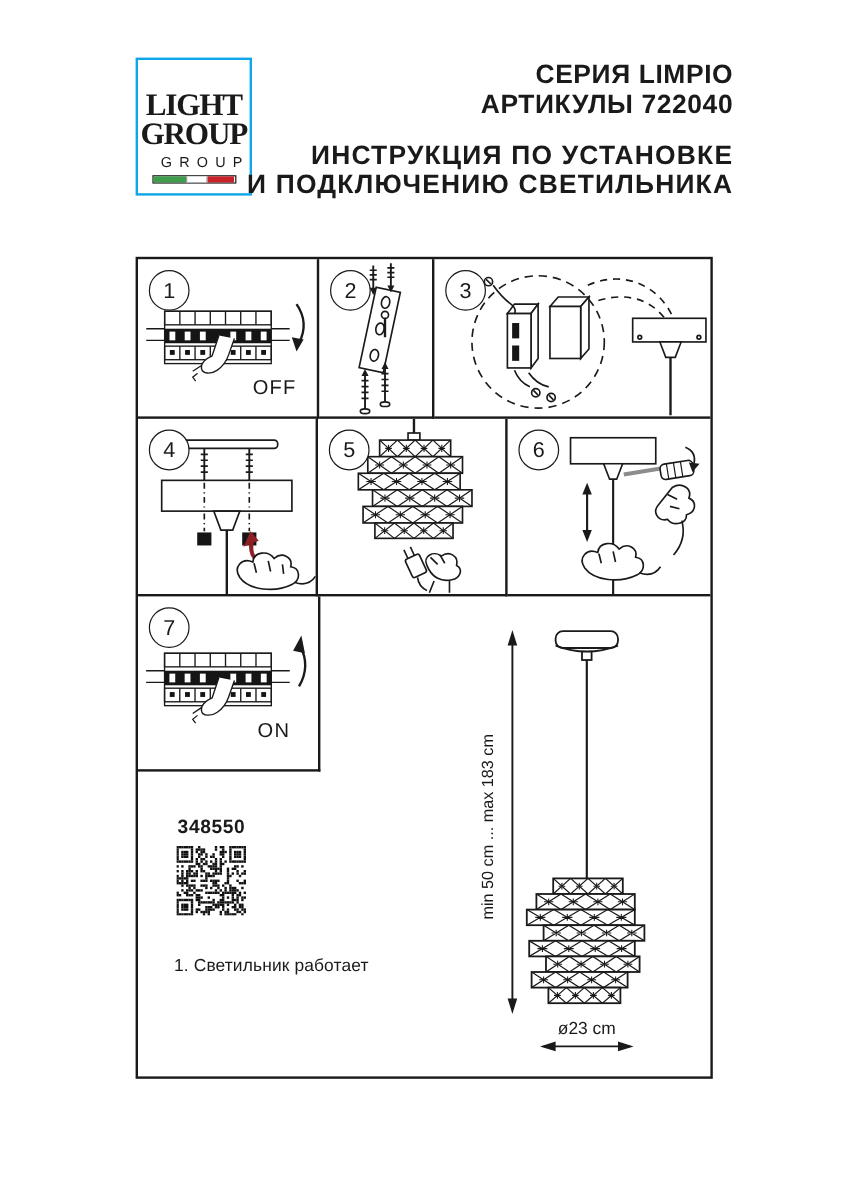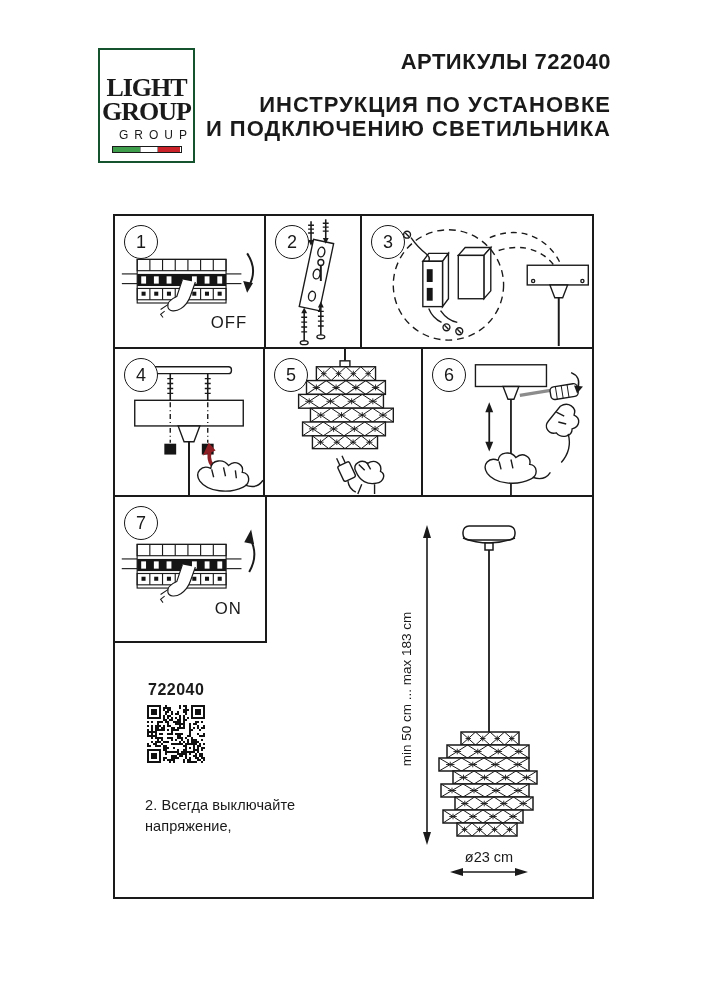--- a/index.html
+++ b/index.html
@@ -1,20 +1,20 @@
 <!DOCTYPE html>
 <html><head>
 <meta charset="utf-8">
 <style>
   html,body{margin:0;padding:0;background:#fff;}
   body{width:707px;height:1000px;font-family:"Liberation Sans",sans-serif;color:#1a1a1a;}
   .page{position:relative;width:707px;height:1000px;background:#fff;overflow:hidden;}
 
   
-  .logo-box{position:absolute;left:98px;top:48px;width:93px;height:111px;border:2px solid #14532d;text-align:center;}
+  .logo-box{position:absolute;left:113px;top:48px;width:93px;height:111px;border:2px solid #0ea5e9;text-align:center;}
   .logo-line{font-family:"Liberation Serif",serif;font-weight:bold;font-size:26px;line-height:24px;letter-spacing:-1px;}
   .logo-line.first{margin-top:26px;}
   .logo-group{font-size:12px;letter-spacing:6px;text-indent:6px;margin-top:4px;font-family:"Liberation Sans",sans-serif;text-align:right;}
   .flag{display:flex;width:70px;height:7px;margin:4px auto 0;border:1px solid #1a1a1a;box-sizing:border-box;}
   .flag .fg{flex:4.5;}
   .flag .fw{flex:2.6;background:#fff;border-left:1px solid #999;border-right:1px solid #999;}
   .flag .fr{flex:3.6;}
 
   
   .header-text{position:absolute;right:96px;top:49px;text-align:right;font-weight:bold;}
@@ -102,20 +102,21 @@
     <div class="logo-line">GROUP</div>
     <div class="logo-group">GROUP</div>
     <div class="flag">
       <span class="fg" style="background:#3f9e4c"></span>
         <span class="fw"></span>
         <span class="fr" style="background:#cb2229"></span>
     </div>
   </div>
 
   <div class="header-text">
+    <div class="hdr-line">СЕРИЯ LIMPIO</div>
     <div class="hdr-line">АРТИКУЛЫ 722040</div>
     <div class="hdr-title">
       <div class="hdr-line">ИНСТРУКЦИЯ ПО УСТАНОВКЕ</div>
       <div class="hdr-line">И ПОДКЛЮЧЕНИЮ СВЕТИЛЬНИКА</div>
     </div>
   </div>
 
   <div class="frame">
 
     <div class="panel p1 br bb">
@@ -299,21 +300,21 @@
       <div class="stepnum">7</div>
       <svg class="illus" viewBox="0 0 152 146">
         <use href="#gBreaker" transform="translate(6,30) scale(0.82)"></use>
         <path d="M136,76 q10,-17 1,-34" fill="none" stroke="#1a1a1a" stroke-width="2"></path>
         <polygon points="131,46 141,48 138,33" fill="#1a1a1a"></polygon>
         <text x="101" y="119" font-size="17" letter-spacing="1">ON</text>
       </svg>
     </div>
 
     <div class="bottom-left">
-      <div class="art-number">722040</div>
+      <div class="art-number">348550</div>
       <svg class="qr" width="58" height="58" viewBox="0 0 29 29">
         <rect x="0" y="0" width="29" height="29" fill="#fff"></rect>
         <g id="qr-modules" fill="#111">
             <rect x="0" y="0" width="1" height="1"></rect>
             <rect x="1" y="0" width="1" height="1"></rect>
             <rect x="2" y="0" width="1" height="1"></rect>
             <rect x="3" y="0" width="1" height="1"></rect>
             <rect x="4" y="0" width="1" height="1"></rect>
             <rect x="5" y="0" width="1" height="1"></rect>
             <rect x="6" y="0" width="1" height="1"></rect>
@@ -708,21 +709,21 @@
             <rect x="18" y="28" width="1" height="1"></rect>
             <rect x="20" y="28" width="1" height="1"></rect>
             <rect x="21" y="28" width="1" height="1"></rect>
             <rect x="22" y="28" width="1" height="1"></rect>
             <rect x="23" y="28" width="1" height="1"></rect>
             <rect x="24" y="28" width="1" height="1"></rect>
             <rect x="27" y="28" width="1" height="1"></rect>
           </g>
       </svg>
       <div class="notes">
-        <div>2. Всегда выключайте напряжение,</div>
+        <div>1. Светильник работает</div>
       </div>
     </div>
 
     <svg class="dim-svg" width="209" height="372" viewBox="0 0 209 372">
       <g stroke="#1a1a1a" stroke-width="1.5" fill="none">
         <rect x="80" y="14" width="52" height="14" rx="6" fill="#fff"></rect>
         <path d="M80,26 Q106,36 132,26"></path>
         <rect x="102" y="31" width="8" height="7" fill="#fff"></rect>
         <line x1="106" y1="38" x2="106" y2="220" stroke-width="1.8"></line>
         <rect x="78" y="220" width="58" height="13" fill="#fff"></rect>

